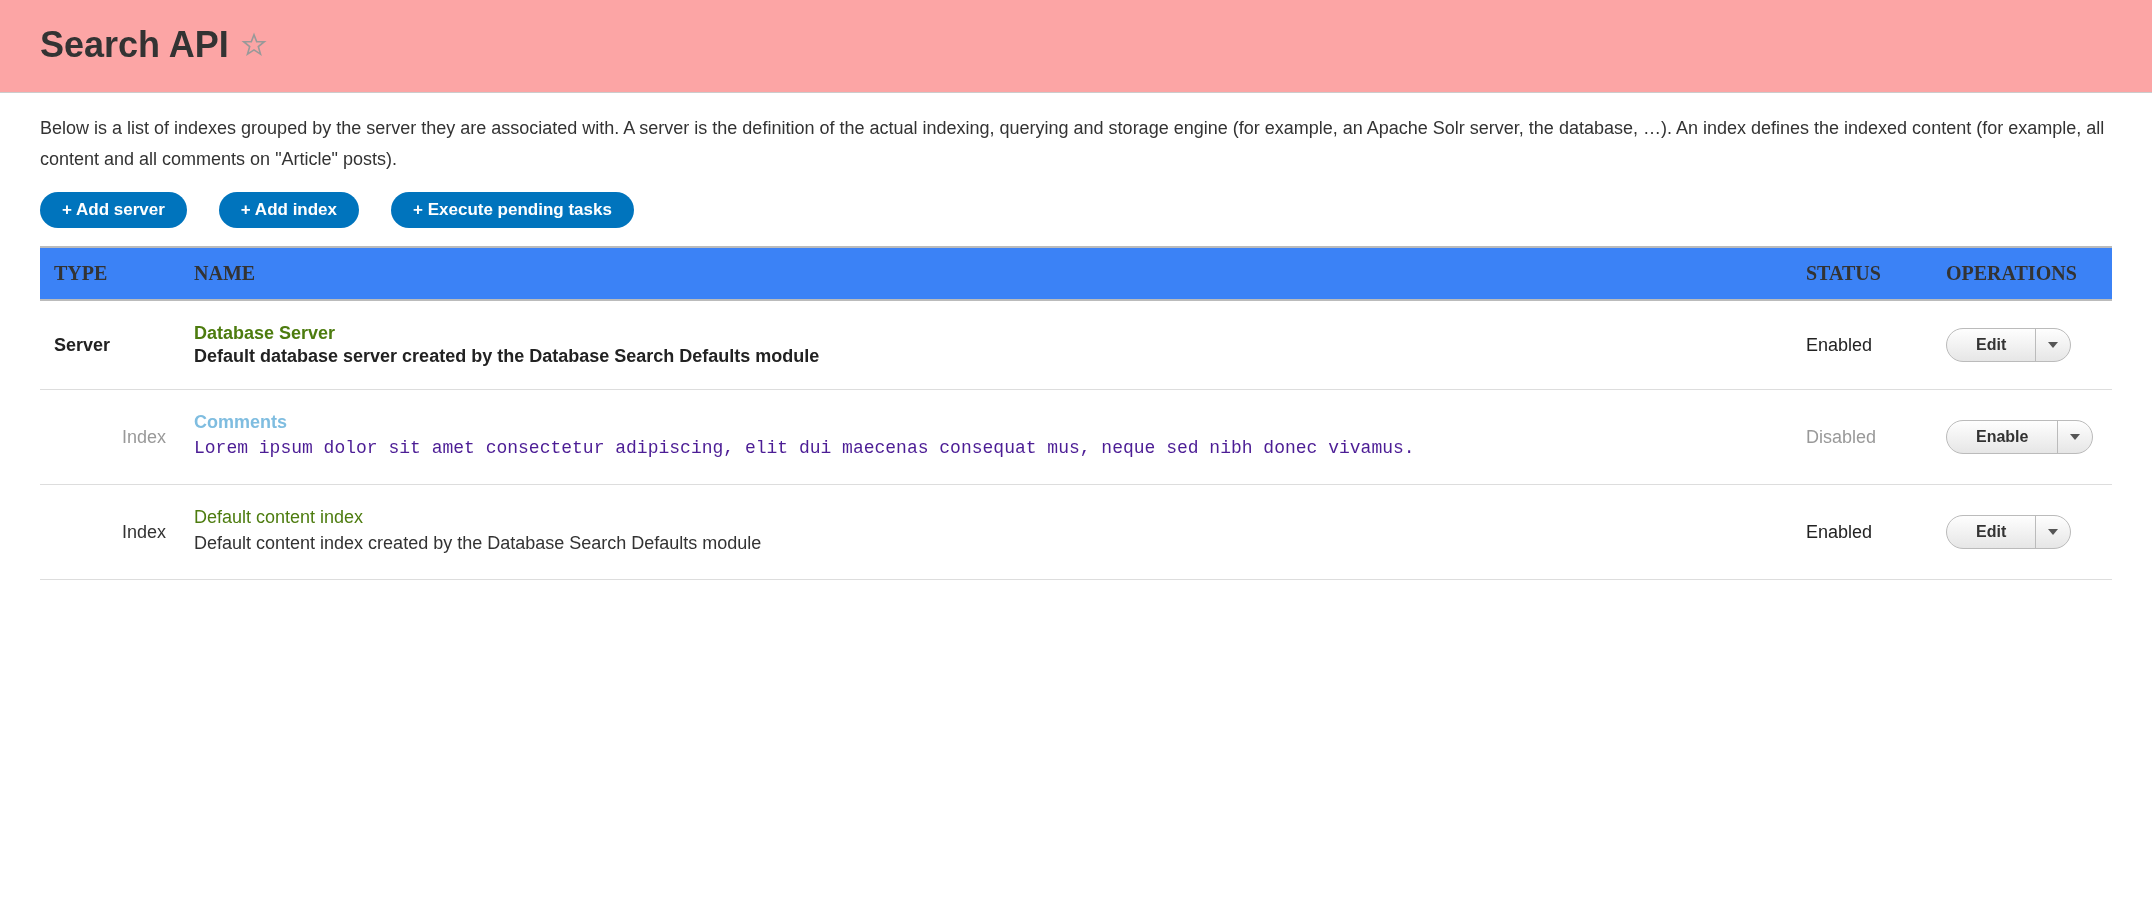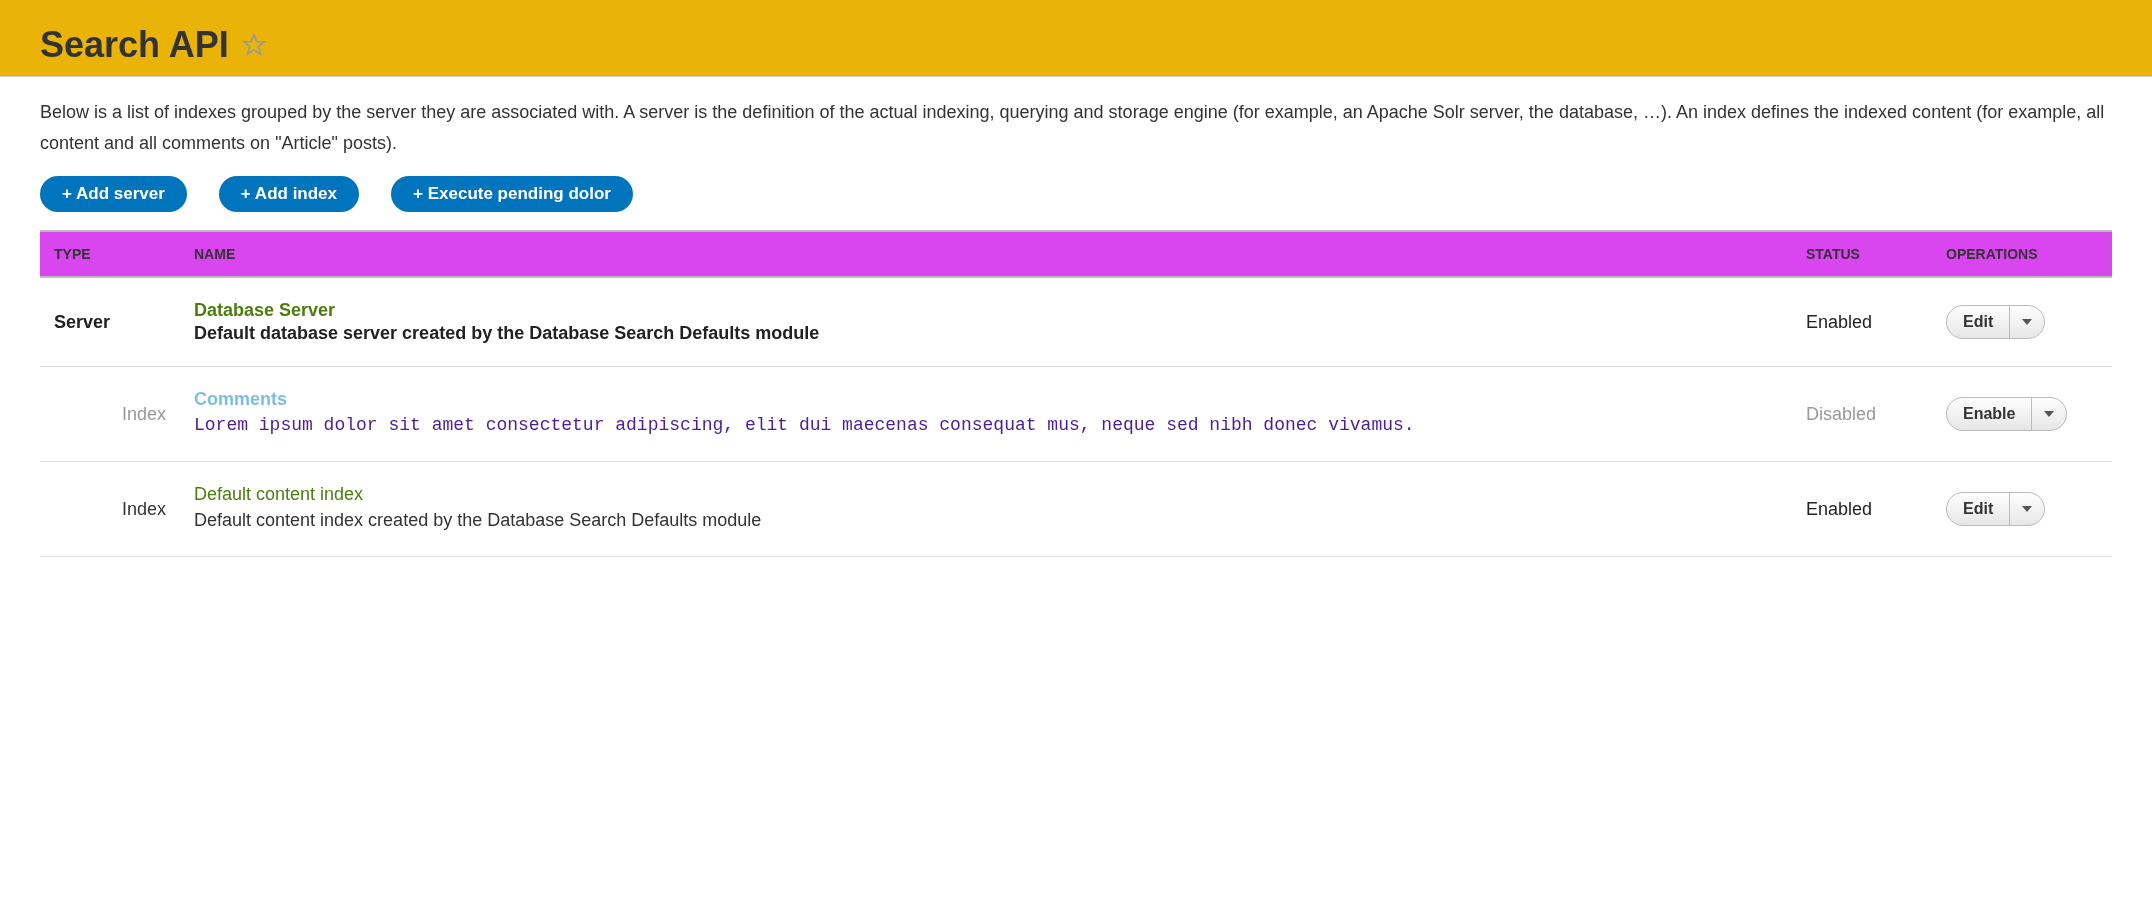--- a/index.html
+++ b/index.html
@@ -3,22 +3,22 @@
   <meta charset="utf-8">
   <style>
     * { box-sizing: border-box; margin: 0; padding: 0; }
     body {
       font-family: "Lucida Grande", "Lucida Sans Unicode", "Lucida Sans", Verdana, sans-serif;
       font-size: 18px;
       color: #222;
       background: #fff;
     }
     .header-region {
-      background: #eab308;
-      padding: 24px 40px 10px 40px;
+      background: #fca5a5;
+      padding: 24px 40px 26px 40px;
       border-bottom: 1px solid #ccc;
     }
     .page-title-wrap {
       display: flex;
       align-items: center;
       gap: 12px;
     }
     .page-title {
       font-size: 36px;
       font-weight: 700;
@@ -67,26 +67,27 @@
       cursor: pointer;
       font-family: inherit;
     }
     table {
       width: 100%;
       border-collapse: collapse;
       border-top: 2px solid #bbb;
     }
     thead th {
       text-align: left;
-      font-size: 14px;
+      font-size: 20px;
       font-weight: 700;
       color: #333;
       padding: 14px 14px;
       border-bottom: 2px solid #bbb;
-      background: #d946ef;
+      background: #3b82f6;
+      font-family: Liberation Serif, serif;
     }
     tbody td {
       padding: 22px 14px;
       border-bottom: 1px solid #ddd;
       vertical-align: middle;
       font-size: 18px;
     }
     .col-type { width: 140px; }
     .col-status { width: 140px; }
     .col-ops { width: 180px; }
@@ -121,21 +122,21 @@
     .ops-wrap {
       display: inline-flex;
       border-radius: 22px;
       overflow: hidden;
       border: 1px solid #bbb;
       background: linear-gradient(#fefefe, #e6e6e6);
     }
     .ops-main {
       border: none;
       background: transparent;
-      padding: 7px 16px;
+      padding: 7px 29px;
       font-size: 16px;
       font-weight: 700;
       cursor: pointer;
       font-family: inherit;
       color: #333;
       border-right: 1px solid #bbb;
     }
     .ops-drop {
       border: none;
       background: transparent;
@@ -164,21 +165,21 @@
 </div>
 
 <div class="content">
 
 
   <p class="description">Below is a list of indexes grouped by the server they are associated with. A server is the definition of the actual indexing, querying and storage engine (for example, an Apache Solr server, the database, …). An index defines the indexed content (for example, all content and all comments on "Article" posts).</p>
 
   <div class="actions">
     <button class="pill-btn">+ Add server</button>
     <button class="pill-btn">+ Add index</button>
-    <button class="pill-btn">+ Execute pending dolor</button>
+    <button class="pill-btn">+ Execute pending tasks</button>
   </div>
 
   <table>
     <thead>
       <tr>
         <th class="col-type">TYPE</th>
         <th>NAME</th>
         <th class="col-status">STATUS</th>
         <th class="col-ops">OPERATIONS</th>
       </tr>

